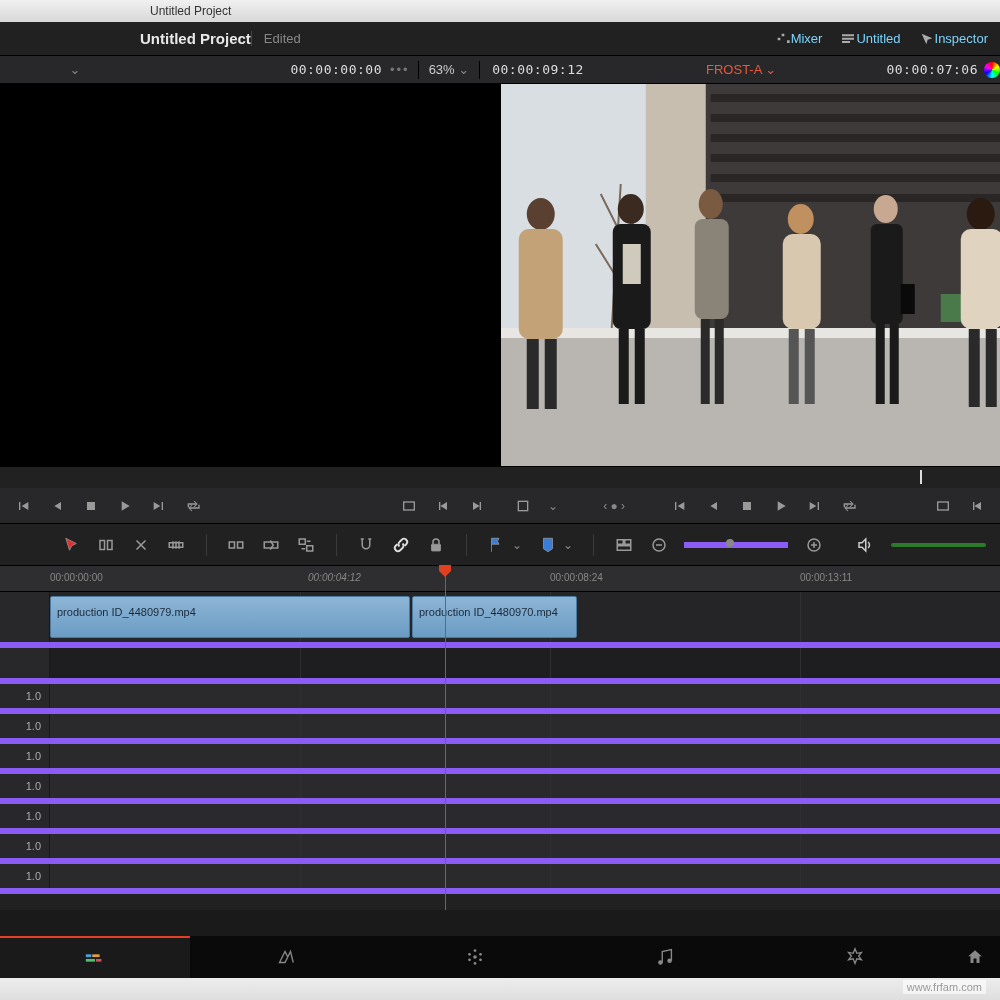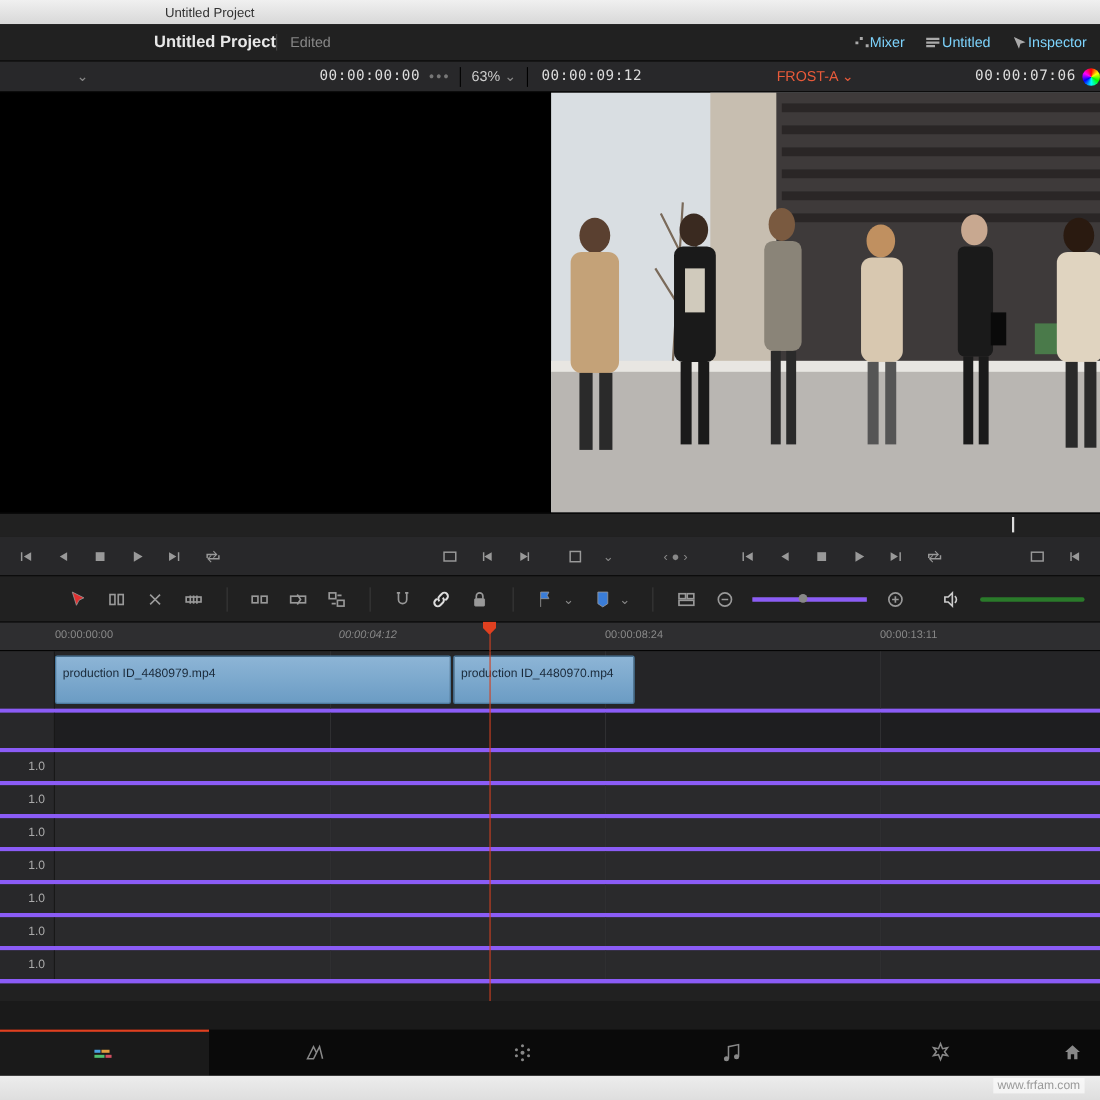--- a/index.html
+++ b/index.html
@@ -50,21 +50,21 @@
 .zoom-slider .track { flex:1; height:2px; background:#444; position:relative; }
 .zoom-slider .dot { width:8px; height:8px; background:#888; border-radius:50%; position:absolute; top:-3px; left:40%; }
 .vol-bar { width:110px; height:4px; background:#2a7a2a; border-radius:2px; }
 
 .ruler { height: 26px; background: #2e2e30; position:relative; border-bottom:1px solid #000; font-size:10px; color:#888; font-family: ui-monospace, monospace; }
 .ruler .tick { position:absolute; top:6px; }
 .playhead { position:absolute; top:0; width:1px; background:#d04020; }
 .playhead .head { position:absolute; top:-1px; left:-6px; width:12px; height:12px; background:#e04020; clip-path: polygon(0 0,100% 0,100% 50%,50% 100%,0 50%); }
 
 .timeline { background:#212121; position:relative; height: 318px; overflow:hidden; }
-.track { height:42px; border-bottom:4px solid #8b5cf6; position:relative; display:flex; }
+.track { height:42px; border-bottom:6px solid #8b5cf6; position:relative; display:flex; }
 .track .head { width:50px; background:#28282a; border-right:1px solid #181818; display:flex; align-items:center; justify-content:flex-end; padding-right:8px; color:#aaa; font-size:11px; }
 .track .lane { flex:1; position:relative; background:#252527; }
 .track.audio .lane { background:#2a2a2c; }
 .clip { position:absolute; top:4px; bottom:4px; background: linear-gradient(#8db5d6,#6b9cc4); border:1px solid #4a7aa0; border-radius:2px; color:#1a2a3a; font-size:11px; padding:9px 6px; overflow:hidden; white-space:nowrap; cursor:pointer; }
 .video-track { height:56px; }
 .grid-line { position:absolute; top:0; bottom:0; width:1px; background:#2f2f31; }
 
 .bottombar { position:absolute; bottom:22px; left:0; right:0; height:42px; background:#0a0a0a; display:flex; align-items:center; }
 .page-btn { flex:1; display:flex; align-items:center; justify-content:center; height:100%; cursor:pointer; }
 .page-btn.active { background:#1a1a1a; border-top:2px solid #e04020; }

